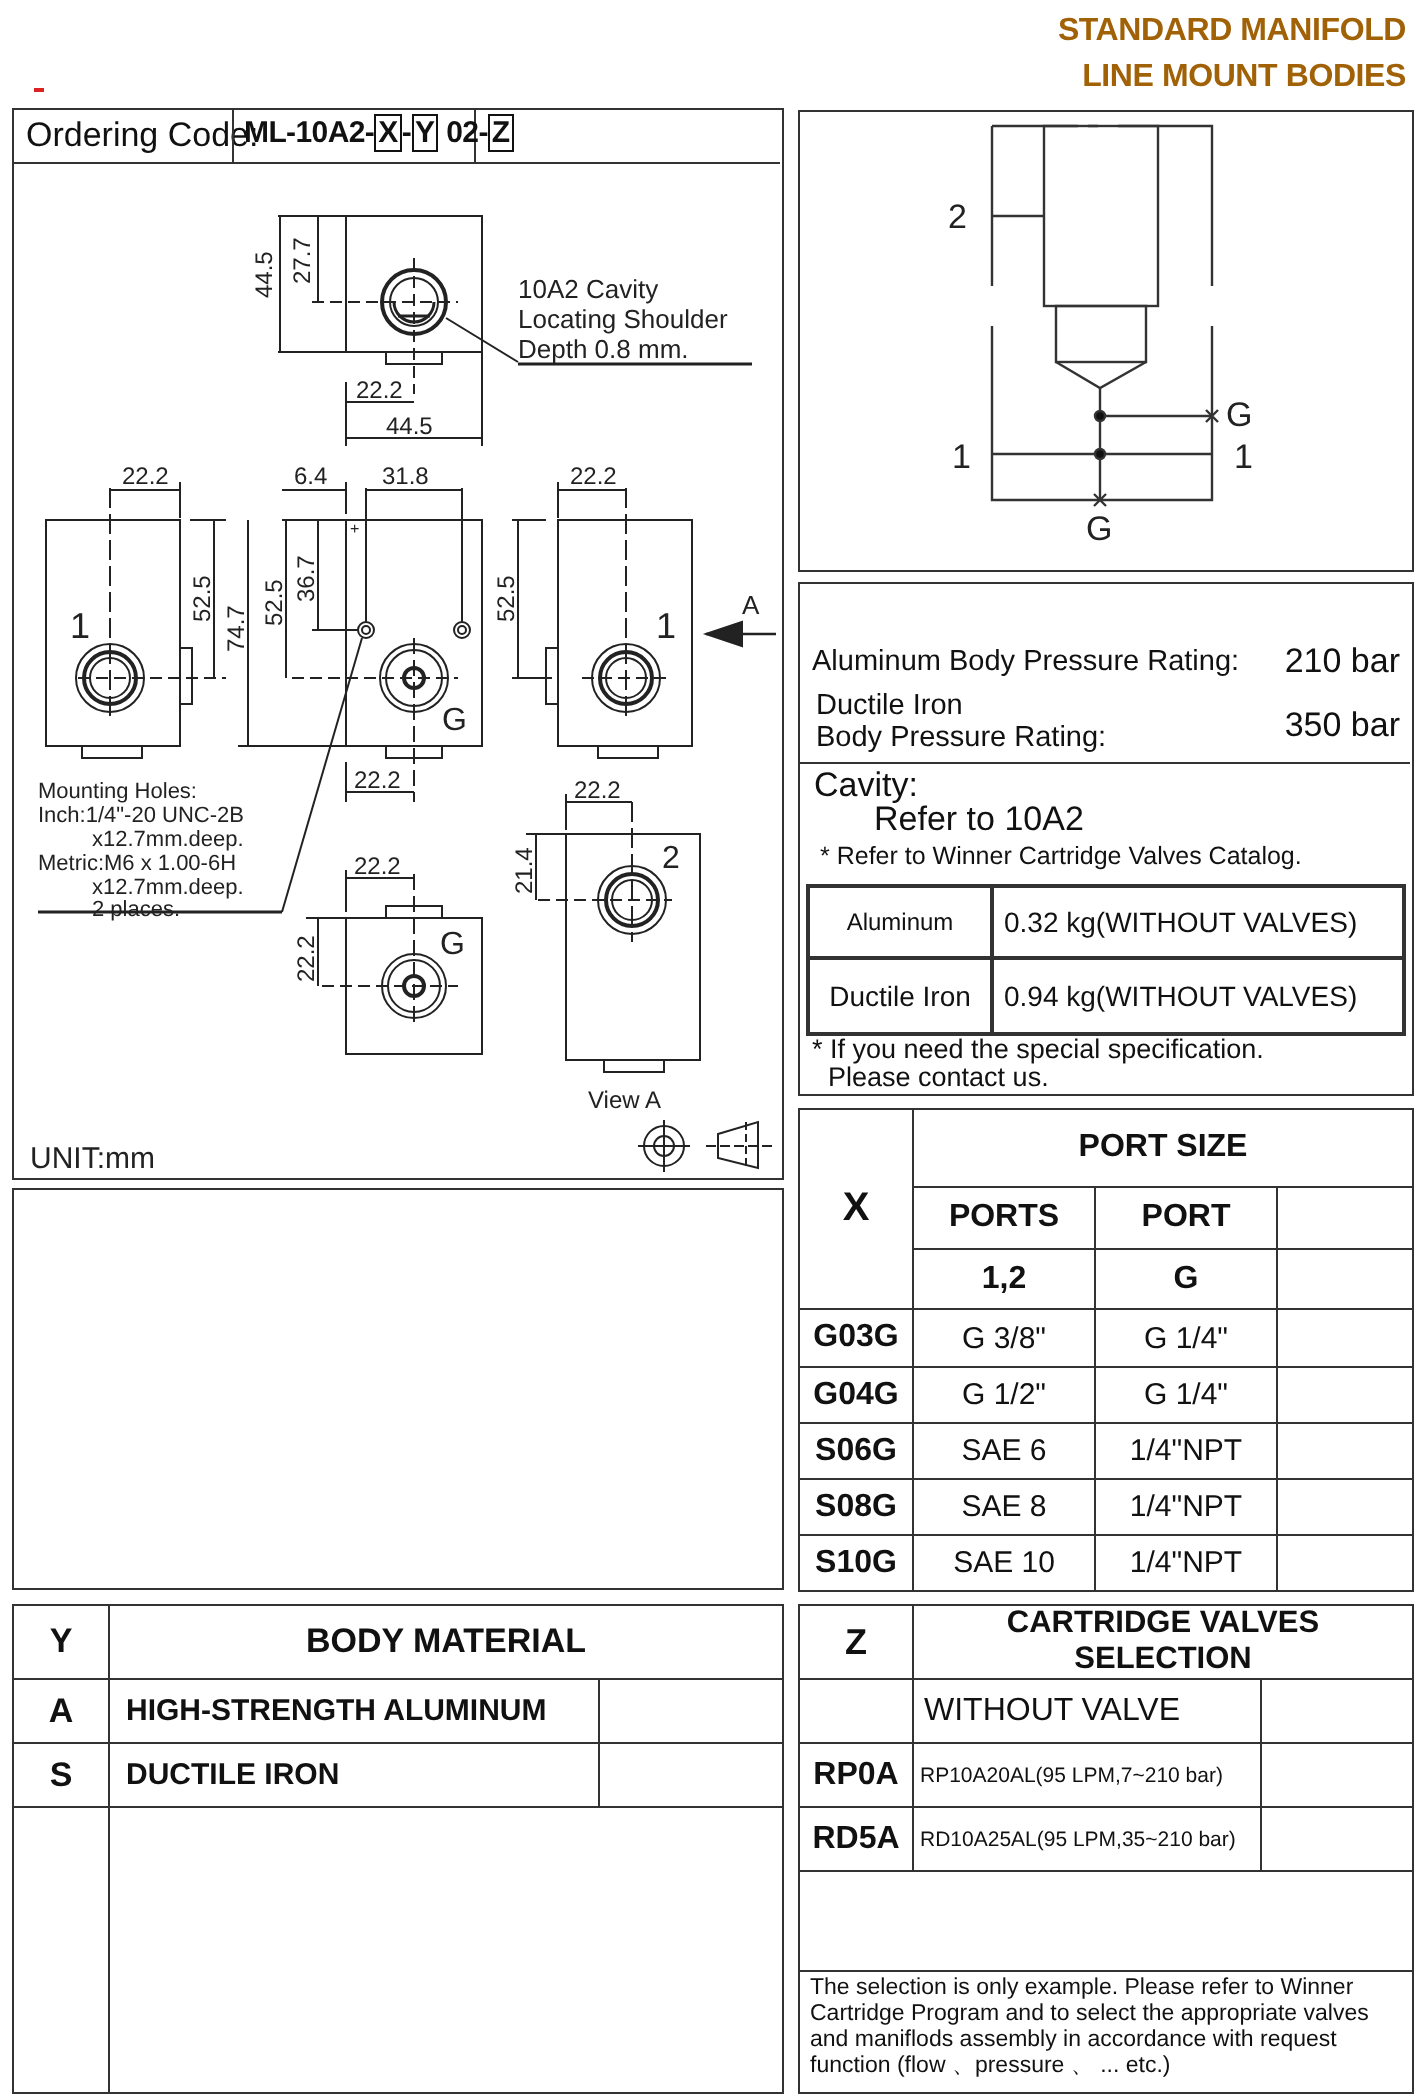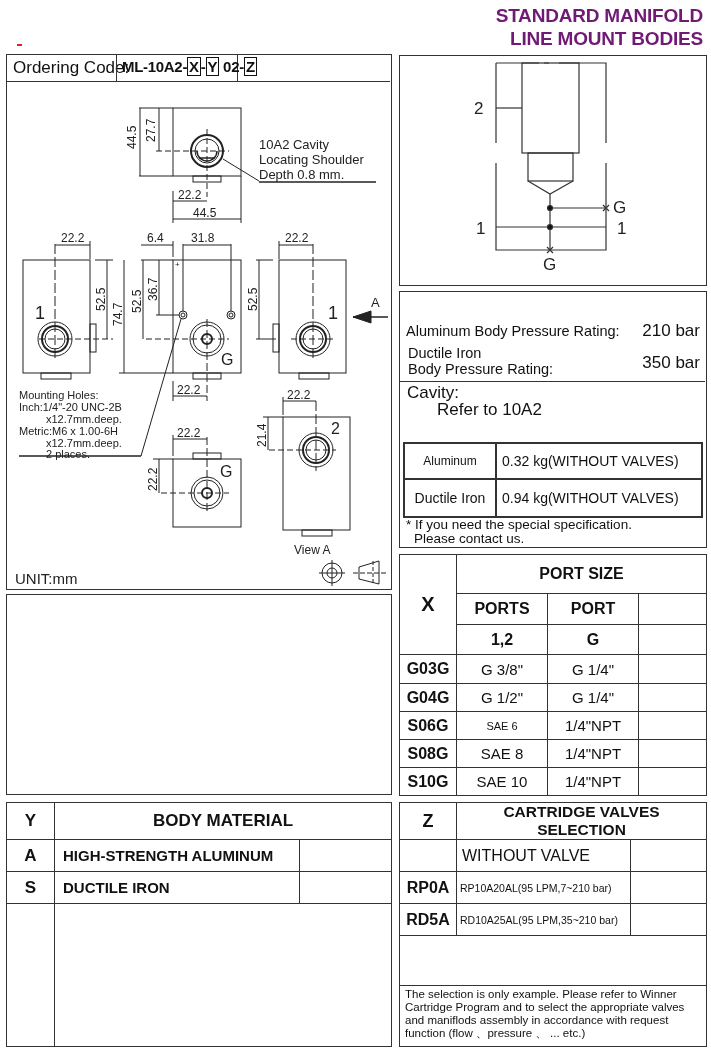--- a/index.html
+++ b/index.html
@@ -1,20 +1,20 @@
 <!DOCTYPE html>
 <html><head>
 <meta charset="utf-8">
 <style>
   * { box-sizing: border-box; margin: 0; padding: 0; }
   html, body { width: 711px; height: 1050px; background: #ffffff; overflow: hidden; }
   body { position: relative; font-family: "Liberation Sans", sans-serif; color: #111; }
   .abs { position: absolute; }
   .box { position: absolute; border: 1.5px solid #333; background: #fff; }
-  .title { position: absolute; right: 8px; text-align: right; font-weight: bold; font-size: 19px; line-height: 23px; letter-spacing: -0.2px; color: #701a75; }
+  .title { position: absolute; right: 8px; text-align: right; font-weight: bold; font-size: 16px; line-height: 23px; letter-spacing: -0.2px; color: #a16207; }
   .redmark { position: absolute; left: 17px; top: 44px; width: 5px; height: 2px; background: #d22; }
   table { border-collapse: collapse; width: 100%; }
   td { border: 1.3px solid #333; padding: 0 5px; }
   .bold { font-weight: bold; }
   .ctr { text-align: center; }
   svg text { font-family: "Liberation Sans", sans-serif; }
 </style>
 </head>
 <body>
 
@@ -228,20 +228,21 @@
 
 <div class="box" style="left:399px; top:291px; width:308px; height:257px;">
   <div class="abs" style="left:6px; top:31px; font-size:14.5px;">Aluminum Body Pressure Rating:</div>
   <div class="abs" style="right:6px; top:29px; font-size:17px;">210 bar</div>
   <div class="abs" style="left:8px; top:53px; font-size:14.5px;">Ductile Iron</div>
   <div class="abs" style="left:8px; top:69px; font-size:14.5px;">Body Pressure Rating:</div>
   <div class="abs" style="right:6px; top:61px; font-size:17px;">350 bar</div>
   <div class="abs" style="left:0; top:89px; width:305px; border-top:1.5px solid #333;"></div>
   <div class="abs" style="left:7px; top:91px; font-size:17px;">Cavity:</div>
   <div class="abs" style="left:37px; top:108px; font-size:17px;">Refer to 10A2</div>
+  <div class="abs" style="left:10px; top:129px; font-size:12.5px;">* Refer to Winner Cartridge Valves Catalog.</div>
   <div class="abs" style="left:3px; top:150px; width:300px;">
     <table>
       <tbody>
           <tr style="height:36px;">
         <td style="width:92px; font-size:12px; border-width:2px;" class="ctr">Aluminum</td>
         <td style="font-size:14px; border-width:2px;">0.32  kg(WITHOUT VALVES)</td>
       </tr>
       <tr style="height:38px;">
         <td style="font-size:14px; border-width:2px; padding:0 2px;" class="ctr">Ductile Iron</td>
         <td style="font-size:14px; border-width:2px;">0.94  kg(WITHOUT VALVES)</td>
@@ -277,21 +278,21 @@
       <td></td>
     </tr>
     <tr style="height:28px;">
       <td class="bold ctr" style="font-size:16px; padding:0;margin-top:12px;">G04G</td>
       <td class="ctr" style="font-size:15px;">G 1/2"</td>
       <td class="ctr" style="font-size:15px;">G 1/4"</td>
       <td></td>
     </tr>
     <tr style="height:28px;">
       <td class="bold ctr" style="font-size:16px; padding:0;">S06G</td>
-      <td class="ctr" style="font-size:11px;">SAE 6</td>
+      <td class="ctr" style="font-size:15px;">SAE 6</td>
       <td class="ctr" style="font-size:15px;">1/4"NPT</td>
       <td></td>
     </tr>
     <tr style="height:28px;">
       <td class="bold ctr" style="font-size:16px; padding:0;">S08G</td>
       <td class="ctr" style="font-size:15px;">SAE 8</td>
       <td class="ctr" style="font-size:15px;">1/4"NPT</td>
       <td></td>
     </tr>
     <tr style="height:28px;">

